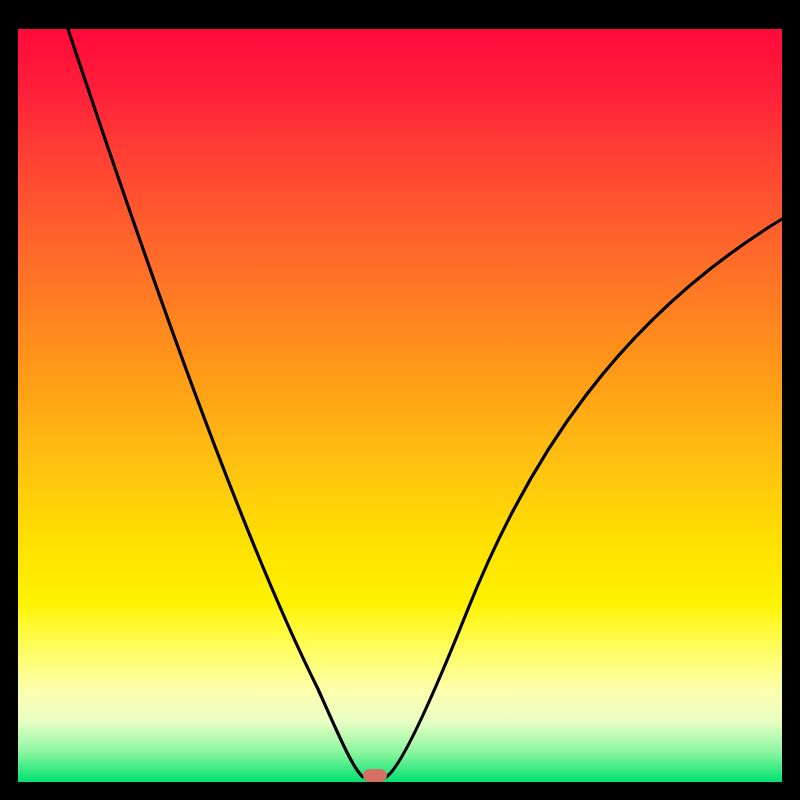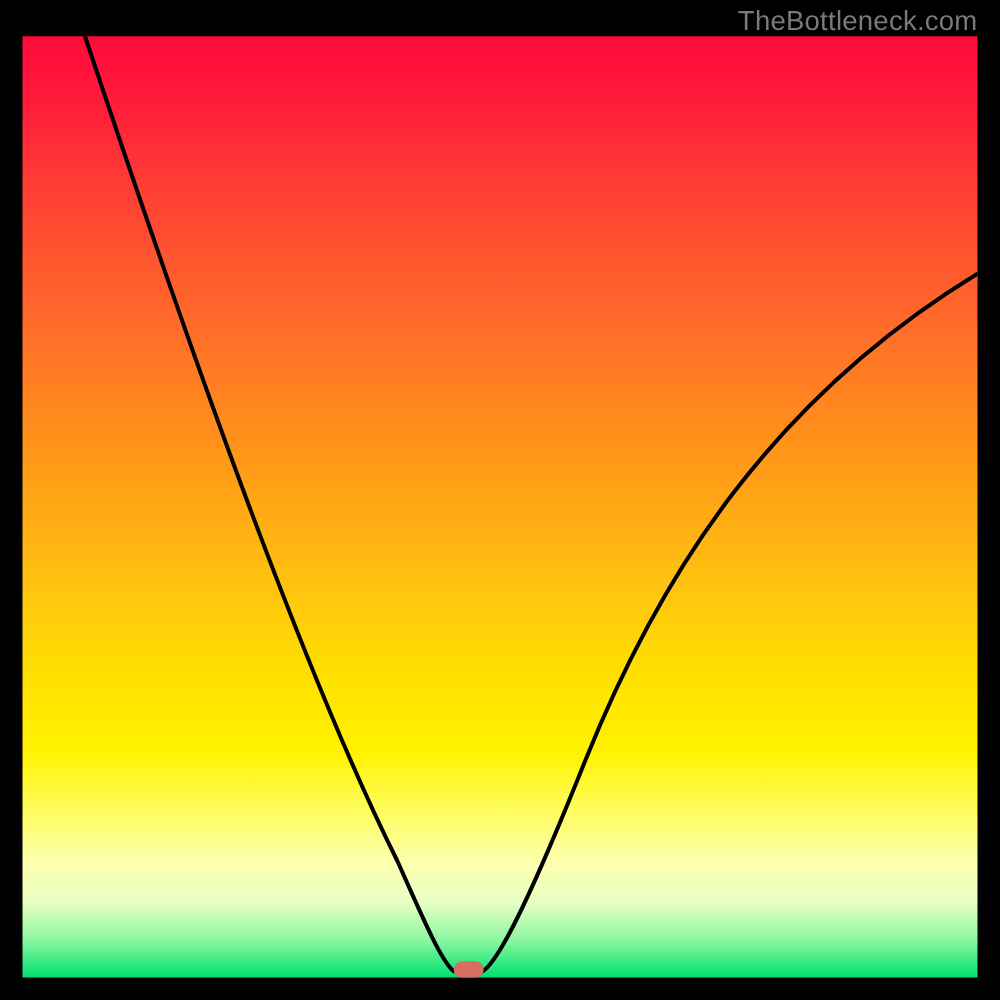--- a/index.html
+++ b/index.html
@@ -77,14 +77,13 @@
                C 120 210, 220 500, 300 660
                C 320 705, 335 740, 345 748
                L 368 748
                C 382 740, 410 680, 450 580
                C 510 430, 600 290, 764 190" fill="none" stroke="#000" stroke-width="3.2" stroke-linecap="round"></path>
     </svg>
 
     <div class="marker" style="left:345px; top:740px;"></div>
   </div>
 
-  <div class="watermark">TheBottleneck.com</div>
 </div>
 
 </body></html>

